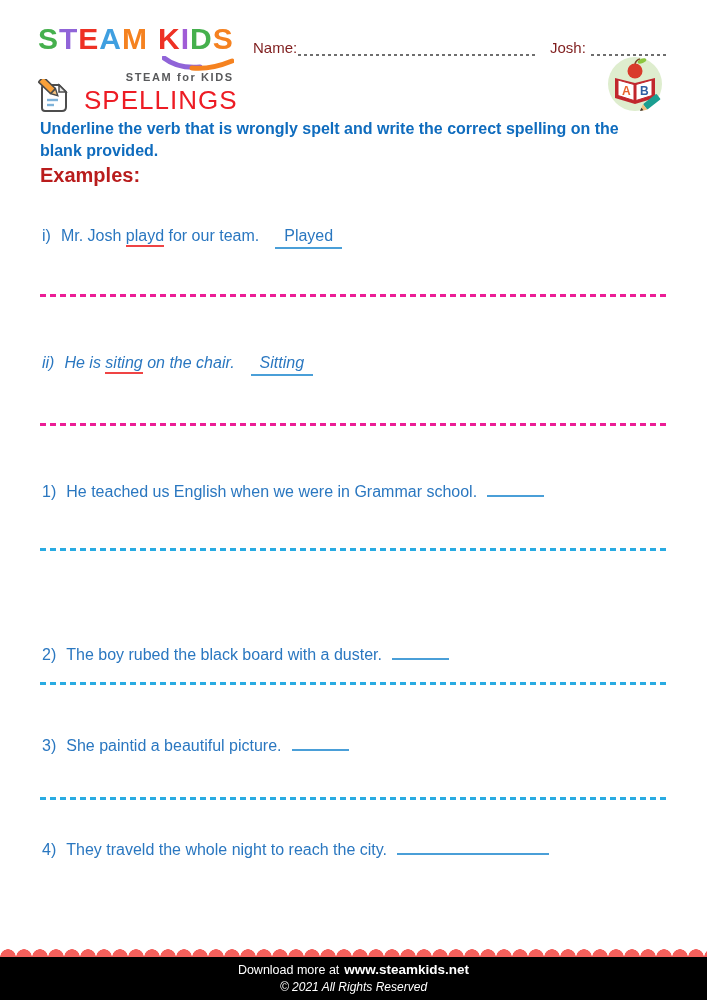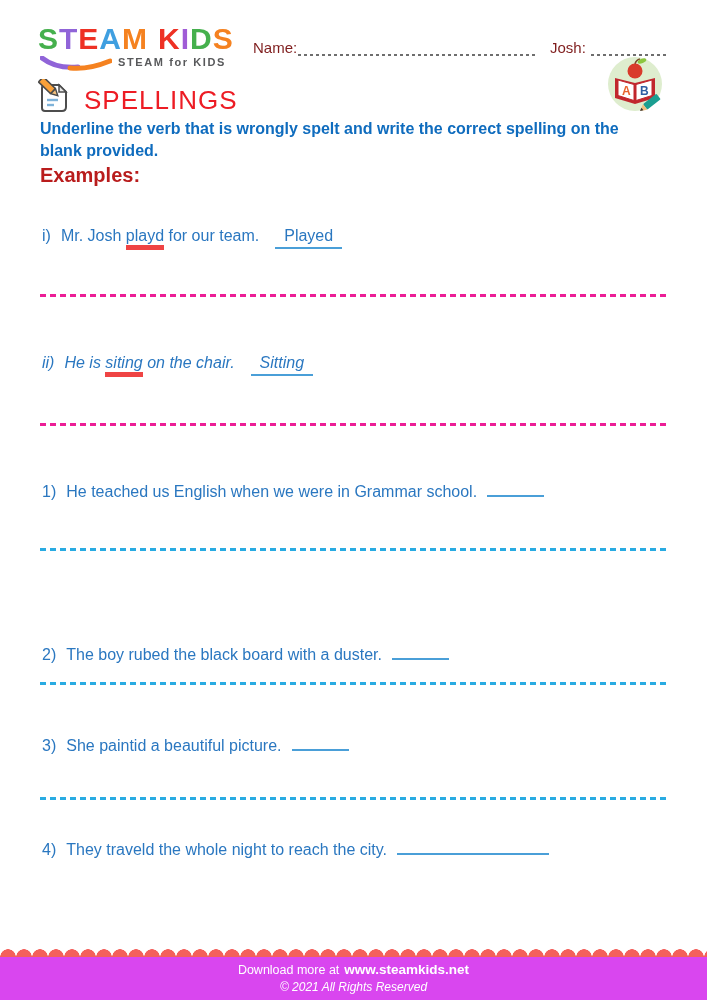--- a/index.html
+++ b/index.html
@@ -7,21 +7,21 @@
   .page {
     position:relative; width:707px; height:1000px; margin:0 auto;
     background:#ffffff; overflow:hidden;
   }
 
   
   .logo { position:absolute; left:38px; top:24px; }
   .logo-letters { font-family:Liberation Sans, sans-serif; font-weight:bold; font-size:30px; line-height:1; letter-spacing:1px; }
   .logo-letter { display:inline-block; }
   .logo-letter:nth-child(6){ margin-left:10px; }
-  .logo-sub { display:flex; align-items:flex-start; margin-top:2px; }
+  .logo-sub { display:flex; align-items:flex-end; margin-top:2px;flex-direction:column; }
   .logo-swoosh { margin-left:2px; }
   .logo-tagline { font-size:11px; font-weight:bold; color:#58595B; letter-spacing:1.6px; margin-left:6px; }
 
   .hdr-label { position:absolute; font-size:15px; color:#7f1d1d; }
   .name-label { left:253px; top:39px; }
   .date-label { left:550px; top:39px; }
   .dotline {
     position:absolute; display:inline-block; height:16px;
     background-image:repeating-linear-gradient(to right,#6e6e6e 0 3px,transparent 3px 6px);
     background-size:100% 2px; background-repeat:no-repeat; background-position:0 100%;
@@ -43,21 +43,21 @@
     font-size:16px; font-weight:bold; color:#0F6CBE; line-height:1.38;
   }
   .examples-label {
     position:absolute; left:40px; top:164px;
     font-size:20px; font-weight:bold; color:#b91c1c;
   }
 
   
   .row { position:absolute; left:42px; font-size:16px; color:#2A77C0; white-space:nowrap; }
   .row .num { margin-right:10px; }
-  .wrong { border-bottom:5px solid #ef4444; padding-bottom:1px; }
+  .wrong { border-bottom:2px solid #ef4444; padding-bottom:1px; }
   .answer {
     display:inline-block; margin-left:16px; padding:0 9px 2px 9px;
     border-bottom:2px solid #4A9FD8; color:#2A77C0;
   }
   .blank {
     display:inline-block; width:57px; height:13px; margin-left:10px;
     border-bottom:2px solid #4A9FD8; vertical-align:baseline;
   }
   .blank.long { width:152px; }
 
@@ -74,21 +74,21 @@
     background-image:repeating-linear-gradient(to right, var(--c) 0 6px, transparent 6px 10px);
   }
   .sep.pink { --c:#EC1E96; }
   .sep.blue { --c:#29ABE2; }
   .sep1 { top:294px; } .sep2 { top:423px; } .sep3 { top:548px; }
   .sep4 { top:682px; } .sep5 { top:797px; }
 
   
   .footer {
     position:absolute; left:0; bottom:0; width:707px; height:44px;
-    background:#d946ef; color:#ffffff; text-align:center;
+    background:#000000; color:#ffffff; text-align:center;
   }
   .scallops {
     position:absolute; top:-9px; left:0; width:100%; height:10px;
     background-image:radial-gradient(circle at 8px 10px, #F4605C 7.5px, transparent 8px);
     background-size:16px 10px; background-repeat:repeat-x;
   }
   .footer-line1 { padding-top:6px; font-size:12.5px; }
   .footer-line1 .url { font-weight:bold; font-size:13.5px; margin-left:5px; }
   .footer-line2 { font-size:12px; font-style:italic; margin-top:3px; }
 </style>

